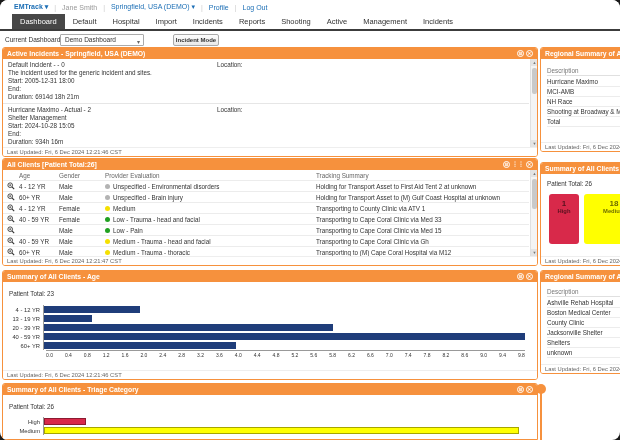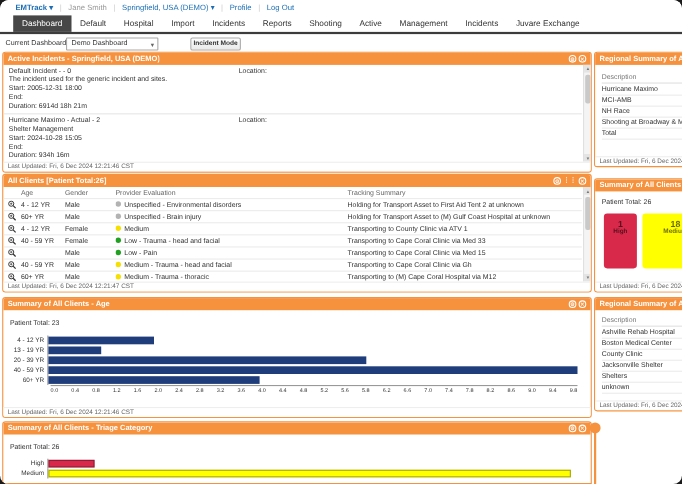--- a/index.html
+++ b/index.html
@@ -113,21 +113,20 @@
       <div class="tab active">Dashboard</div>
       <div class="tab">Default</div>
       <div class="tab">Hospital</div>
       <div class="tab">Import</div>
       <div class="tab">Incidents</div>
       <div class="tab">Reports</div>
       <div class="tab">Shooting</div>
       <div class="tab">Active</div>
       <div class="tab">Management</div>
       <div class="tab">Incidents</div>
-      <div class="tab">Juvare Exchange</div>
     </div>
   </div>
 
 <div class="controls">
   <span class="ctl-label">Current Dashboard:</span>
   <div class="ctl-select">
     <span>Demo Dashboard</span><span class="caret">▾</span>
   </div>
   <div class="ctl-btn">Incident Mode</div>
 </div>

